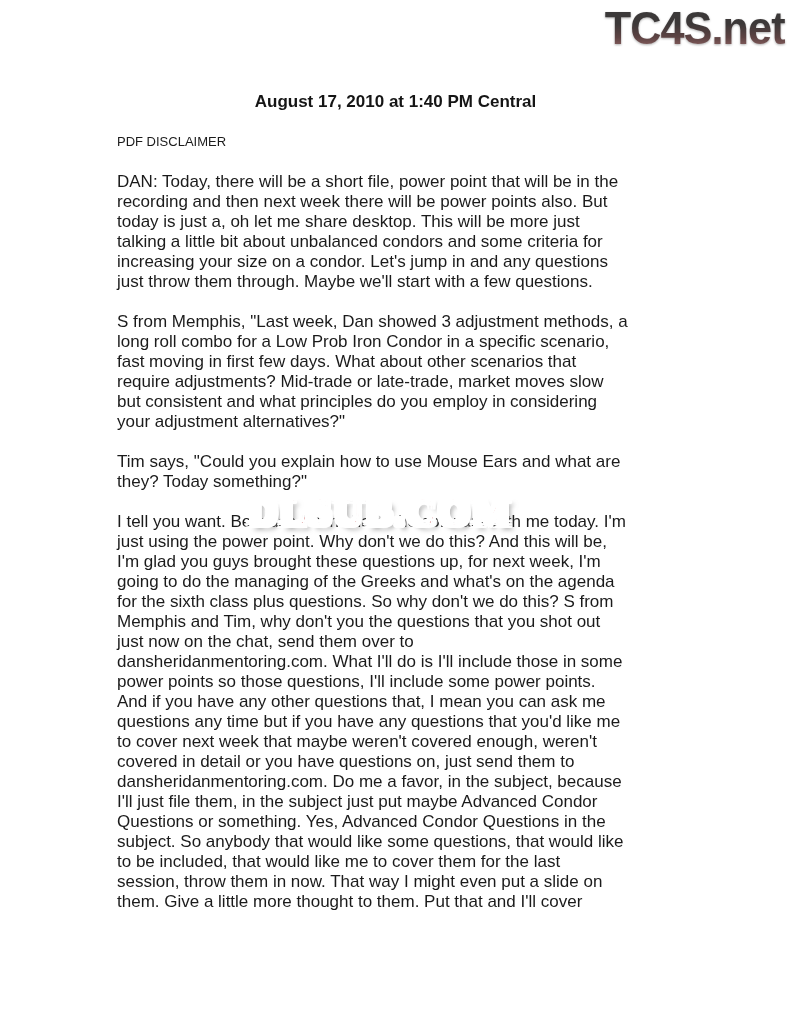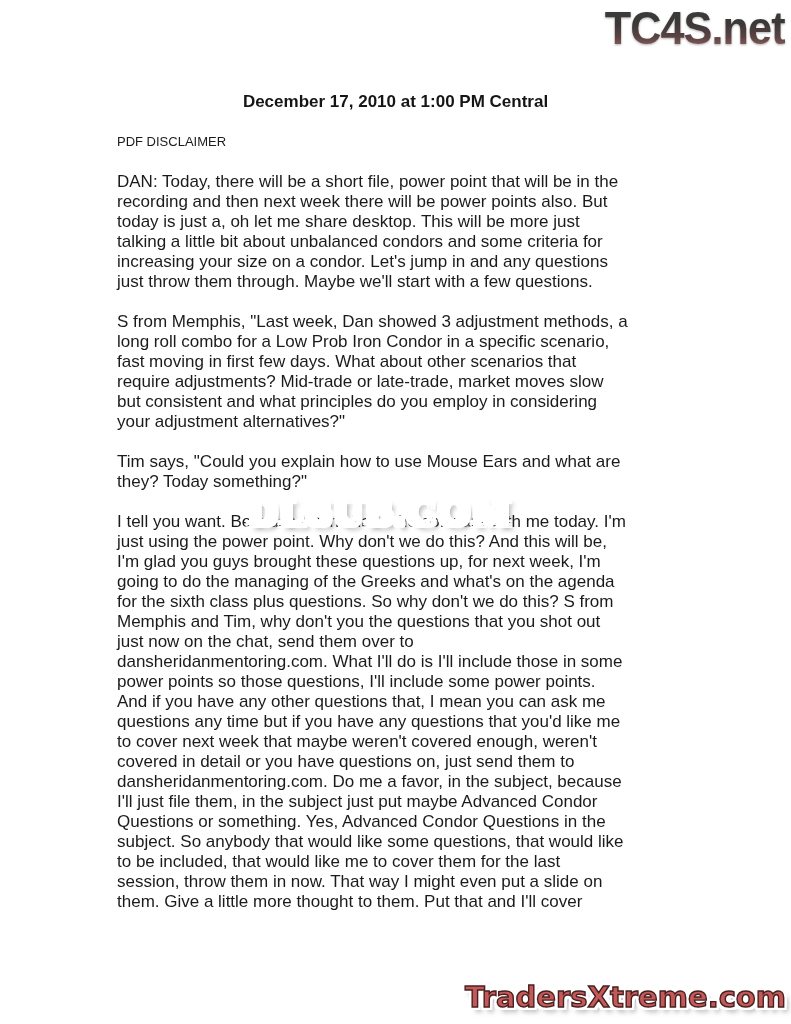--- a/index.html
+++ b/index.html
@@ -73,21 +73,21 @@
   }
 </style>
 </head>
 <body>
 
 <div class="page">
 
   <div class="logo-top">TC4S.net</div>
 
   <div class="title">
-    <div>December 17, 2010 at 1:00 PM Central</div>
+    <div>August 17, 2010 at 1:40 PM Central</div>
   </div>
 
   <div class="label">PDF DISCLAIMER</div>
 
   <div class="para">DAN: Today, there will be a short file, power point that will be in the
 recording and then next week there will be power points also. But
 today is just a, oh let me share desktop. This will be more just
 talking a little bit about unbalanced condors and some criteria for
 increasing your size on a condor. Let's jump in and any questions
 just throw them through. Maybe we'll start with a few questions.</div>
@@ -118,15 +118,14 @@
 dansheridanmentoring.com. Do me a favor, in the subject, because
 I'll just file them, in the subject just put maybe Advanced Condor
 Questions or something. Yes, Advanced Condor Questions in the
 subject. So anybody that would like some questions, that would like
 to be included, that would like me to cover them for the last
 session, throw them in now. That way I might even put a slide on
 them. Give a little more thought to them. Put that and I'll cover</div>
 
   <div class="stamp">DLSUB.COM</div>
 
-  <div class="logo-bottom">TradersXtreme.com</div>
 
 </div>
 
 </body></html>

